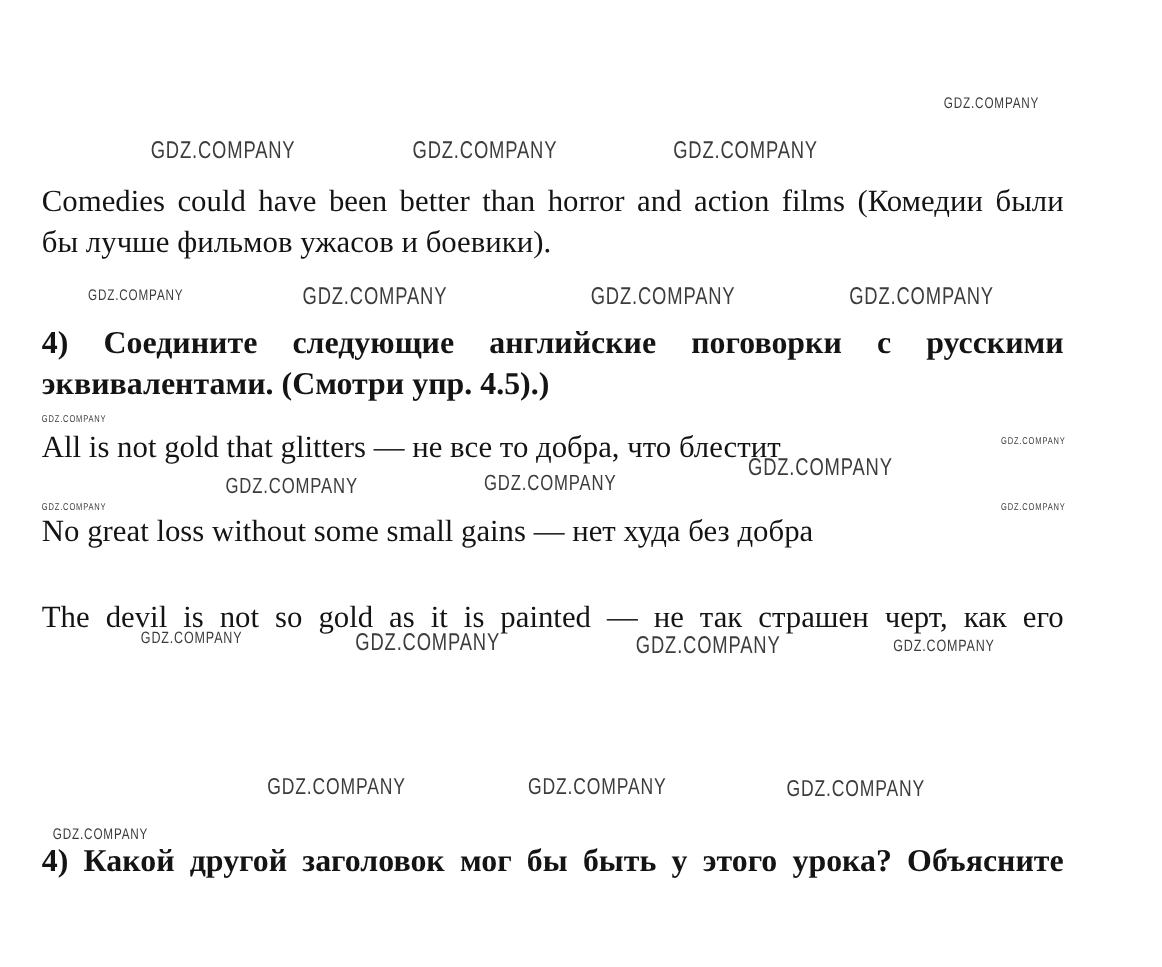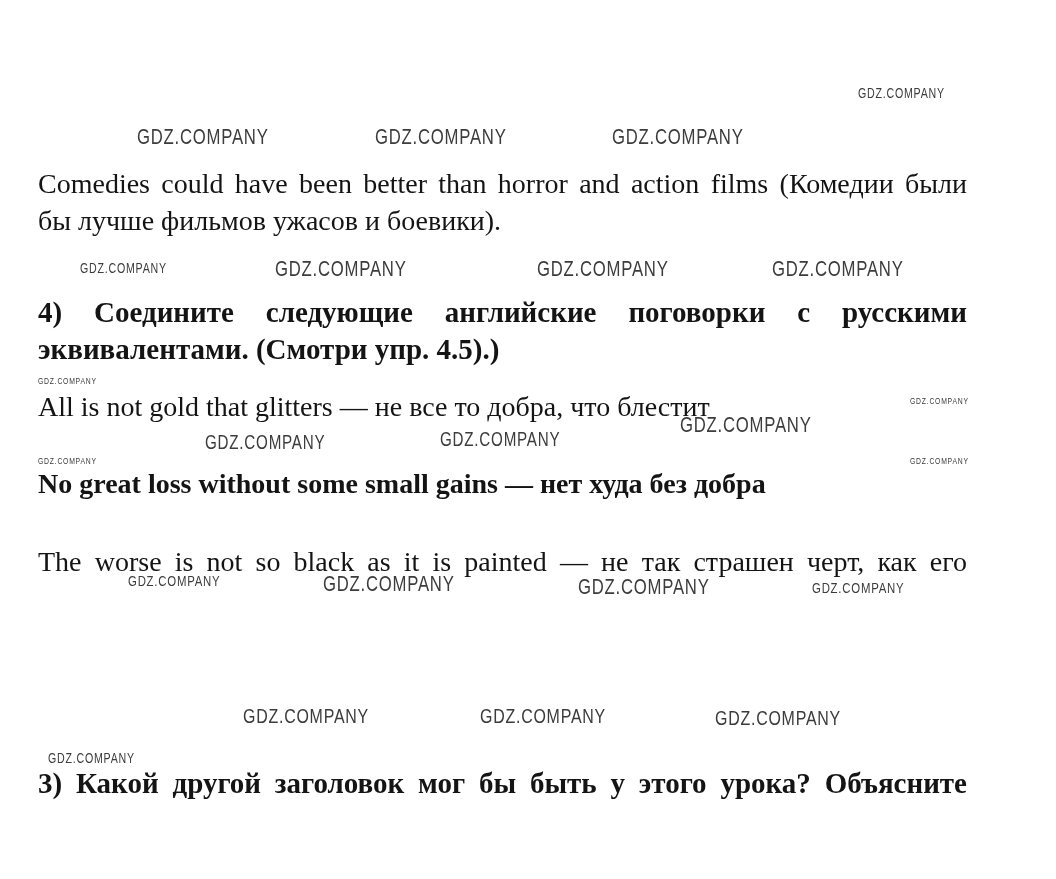--- a/index.html
+++ b/index.html
@@ -72,26 +72,26 @@
 
   <div class="block bold" style="top: 278px; margin-top: 16px;">
     <div class="line jl">4) Соедините следующие английские поговорки с русскими</div>
     <div class="line">эквивалентами. (Смотри упр. 4.5).)</div>
   </div>
 
   <div class="block" style="top: 388px;">
     <div class="line">All is not gold that glitters — не все то добра, что блестит</div>
   </div>
 
-  <div class="block" style="top: 465px; font-weight: bold;">
+  <div class="block" style="top: 465px;">
     <div class="line">No great loss without some small gains — нет худа без добра</div>
   </div>
 
   <div class="block" style="top: 543px;">
-    <div class="line jl">The worse is not so black as it is painted — не так страшен черт, как его</div>
+    <div class="line jl">The devil is not so gold as it is painted — не так страшен черт, как его</div>
   </div>
 
 
   <div class="block bold" style="top: 765px;">
-    <div class="line jl">3) Какой другой заголовок мог бы быть у этого урока? Объясните</div>
+    <div class="line jl">4) Какой другой заголовок мог бы быть у этого урока? Объясните</div>
   </div>
 
 </div>
 
 </body></html>

